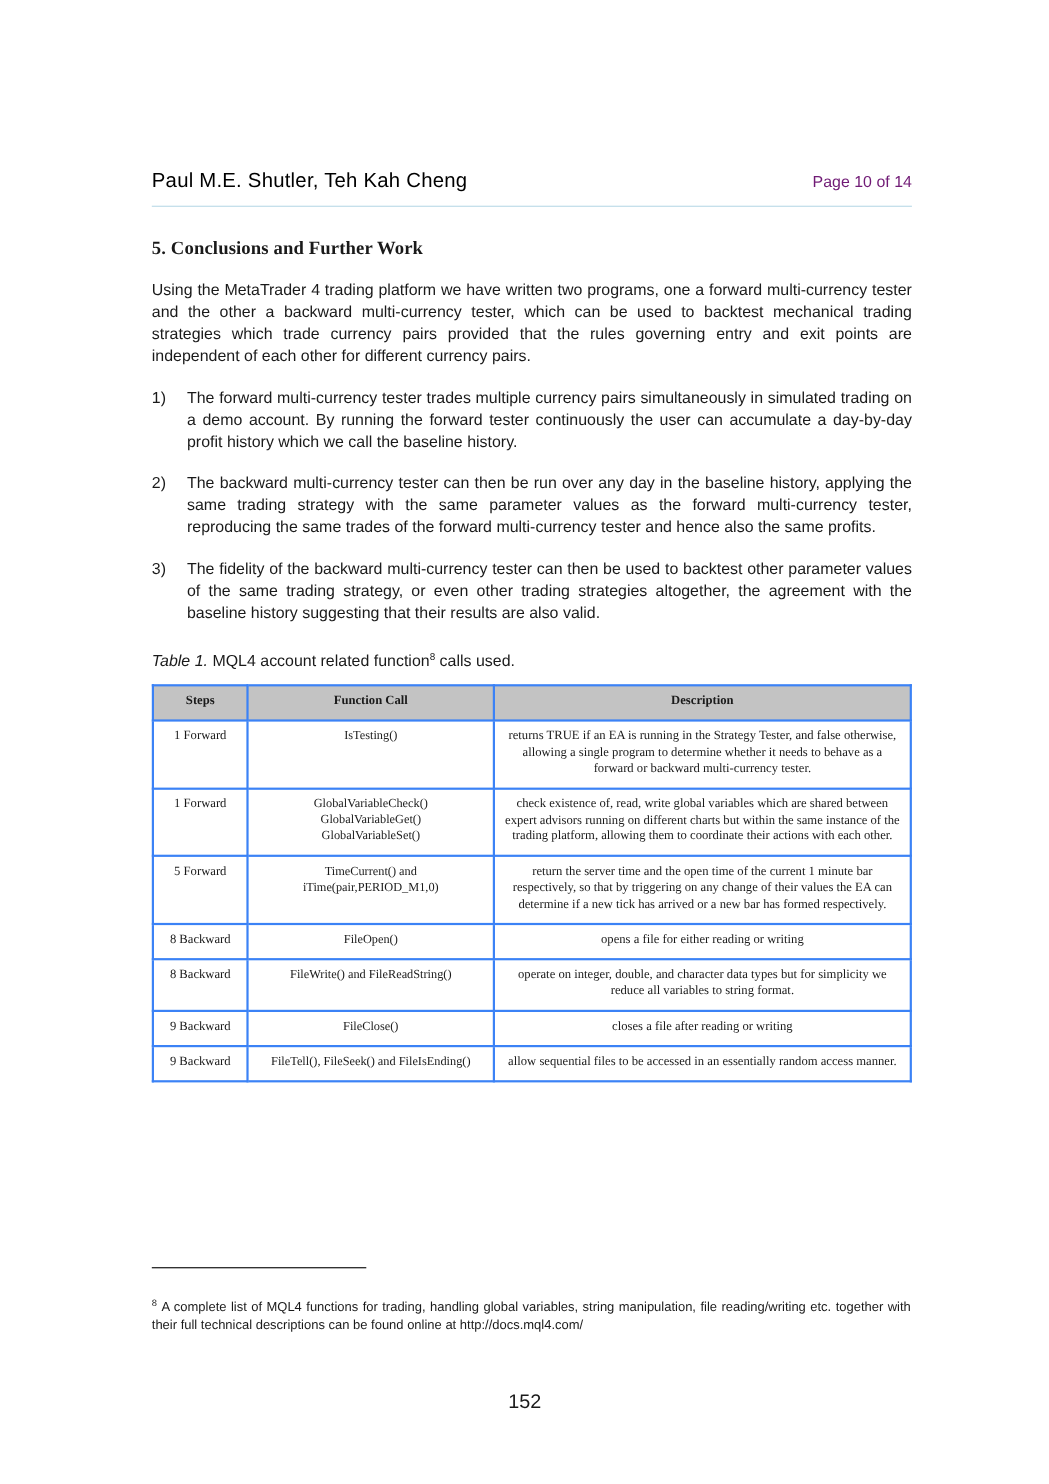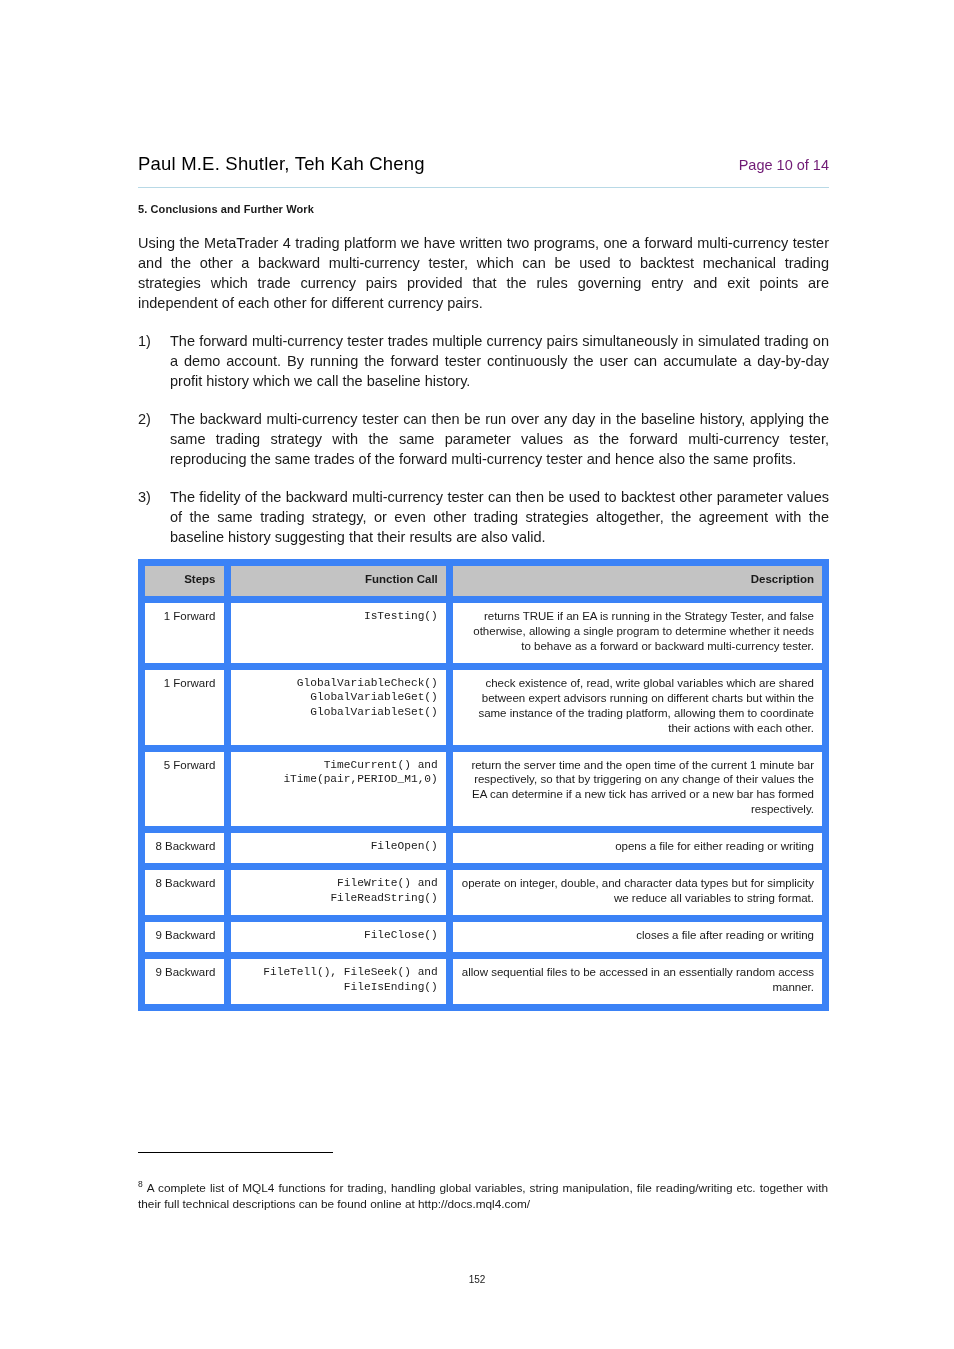--- a/index.html
+++ b/index.html
@@ -33,24 +33,25 @@
   .header-page {
     font-size: 14.5px;
     color: #701a75;
   }
   .header-rule {
     border: none;
     border-top: 1px solid #b8d9e6;
     margin: 12px 0 0 0;
   }
   .section-num-title {
-    margin-top: 15px;
-    font-size: 11px;
+    margin-top: 28px;
+    font-size: 17px;
     font-weight: bold;
     letter-spacing: 0.1px;
+    font-family: Liberation Serif, serif;
   }
   .body-para {
     margin-top: 18px;
     font-size: 14.5px;
     line-height: 1.38;
     text-align: justify;
   }
   .step-para {
     margin-top: 18px;
     margin-left: 32px;
@@ -71,26 +72,27 @@
     font-style: italic;
   }
   table.api-table {
     margin-top: 12px;
     border-collapse: collapse;
     width: 100%;
     font-size: 11.5px;
     line-height: 1.3;
   }
   table.api-table th, table.api-table td {
-    border: 7px solid #3b82f6;
+    border: 2px solid #3b82f6;
     padding: 6px 8px 9px 8px;
     vertical-align: top;
-    text-align: right;
+    text-align: center;
     word-wrap: break-word;
     overflow-wrap: break-word;
+    font-family: Liberation Serif, serif;
   }
   table.api-table th {
     background: #c3c3c3;
     font-weight: bold;
   }
   table.api-table .col-step   { width: 12.5%; }
   table.api-table .col-call   { width: 32.5%; }
   table.api-table .col-desc   { width: 55%; }
   .mono {
     font-family: "Courier New", Courier, monospace;
@@ -121,21 +123,21 @@
   .sup-inline {
     font-size: 9px;
     vertical-align: super;
   }
   .page-number {
     position: absolute;
     left: 0;
     right: 0;
     bottom: 64px;
     text-align: center;
-    font-size: 10px;
+    font-size: 18px;
   }
 </style>
 </head>
 <body>
 
 <div class="page">
 
   <div class="header-row">
     <span class="header-title">Paul M.E. Shutler, Teh Kah Cheng</span>
     <span class="header-page">Page 10 of 14</span>
@@ -149,20 +151,23 @@
   <div class="step-para">
     <span class="step-num">1)</span><span>The forward multi-currency tester trades multiple currency pairs simultaneously in simulated trading on a demo account. By running the forward tester continuously the user can accumulate a day-by-day profit history which we call the baseline history.</span>
   </div>
   <div class="step-para">
     <span class="step-num">2)</span><span>The backward multi-currency tester can then be run over any day in the baseline history, applying the same trading strategy with the same parameter values as the forward multi-currency tester, reproducing the same trades of the forward multi-currency tester and hence also the same profits.</span>
   </div>
   <div class="step-para">
     <span class="step-num">3)</span><span>The fidelity of the backward multi-currency tester can then be used to backtest other parameter values of the same trading strategy, or even other trading strategies altogether, the agreement with the baseline history suggesting that their results are also valid.</span>
   </div>
 
+  <div class="table-caption">
+    <span class="cap-label">Table 1.</span><span> MQL4 account related function</span><span class="sup-inline">8</span><span> calls used.</span>
+  </div>
 
   <table class="api-table">
     <colgroup>
       <col class="col-step">
         <col class="col-call">
         <col class="col-desc">
     </colgroup>
     <thead>
       <tr>
         <th>Steps</th>

